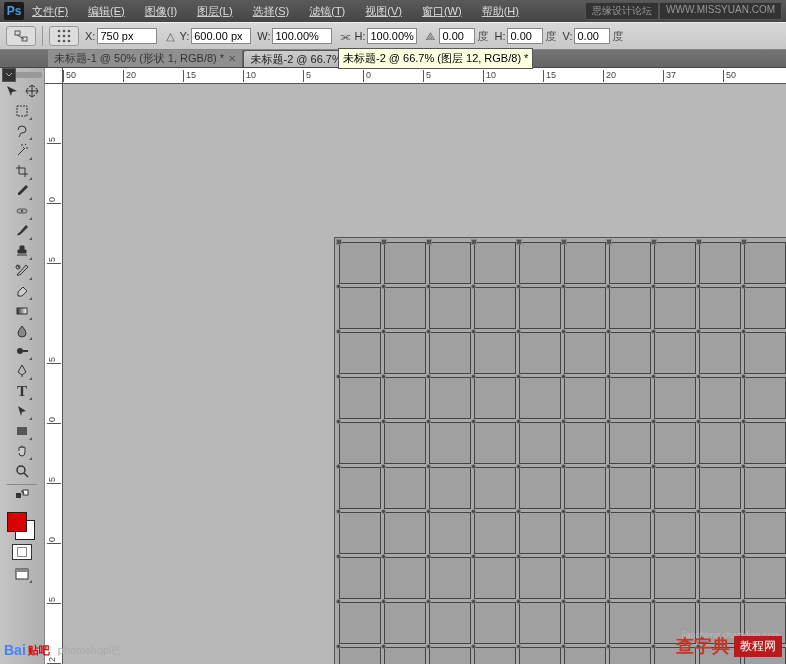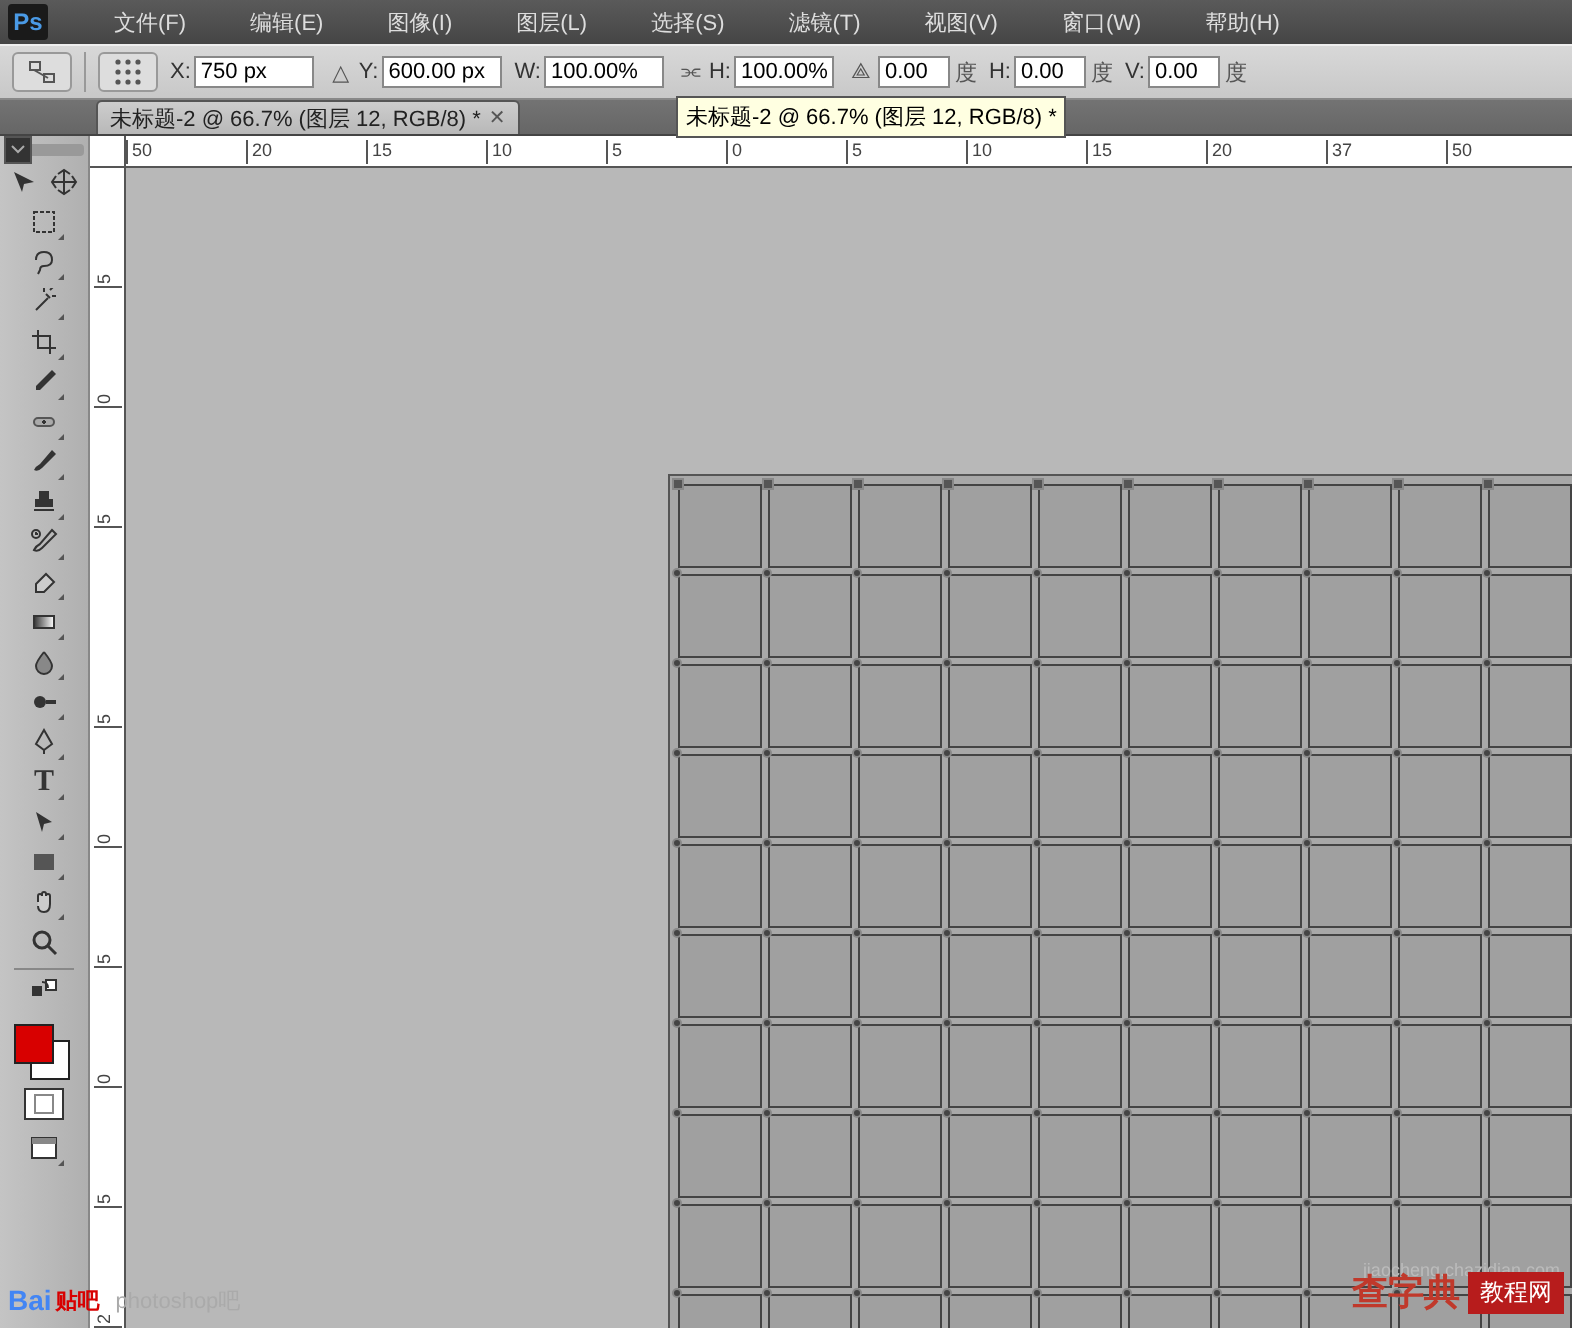--- a/index.html
+++ b/index.html
@@ -1,20 +1,20 @@
 <!DOCTYPE html>
 <html><head>
 <meta charset="utf-8">
 <style>
 * { margin: 0; padding: 0; box-sizing: border-box; }
 body { width: 786px; height: 664px; background: #b0b0b0; font-family: "Microsoft YaHei", sans-serif; font-size: 11px; overflow: hidden; position: relative; }
 
 .titlebar { height: 22px; background: linear-gradient(#5a5a5a, #454545); display: flex; align-items: center; padding: 0 4px; color: #ccc; }
 .ps-logo { width: 20px; height: 18px; background: #1a1a1a; color: #4a9ae6; font-weight: bold; display: flex; align-items: center; justify-content: center; font-size: 12px; border-radius: 2px; }
-.menu { display: flex; margin-left: 25px; gap: 16px; }
+.menu { display: flex; margin-left: 0; gap: 4px; text-decoration: underline; }
 .menu-item { padding: 3px 8px; color: #ddd; cursor: pointer; }
 .banner { position: absolute; right: 4px; top: 2px; display: flex; font-size: 10px; color: #999; }
 .banner span { padding: 1px 6px; border: 1px solid #555; background: #333; }
 
 .options-bar { height: 28px; background: linear-gradient(#d8d8d8, #c8c8c8); border-top: 1px solid #eee; border-bottom: 1px solid #888; display: flex; align-items: center; padding: 0 6px; gap: 6px; color: #333; }
 .options-bar .icon-box { width: 30px; height: 20px; border: 1px solid #999; background: #ddd; display: flex; align-items: center; justify-content: center; border-radius: 3px; }
 .options-bar .divider { width: 1px; height: 20px; background: #999; }
 .field-pair { display: flex; align-items: center; gap: 2px; }
 .field-pair .lbl { color: #333; }
 .field-pair .sym { color: #555; width: 14px; text-align: center; }
@@ -70,20 +70,24 @@
   <div class="menu">
     <div class="menu-item">文件(F)</div>
     <div class="menu-item">编辑(E)</div>
     <div class="menu-item">图像(I)</div>
     <div class="menu-item">图层(L)</div>
     <div class="menu-item">选择(S)</div>
     <div class="menu-item">滤镜(T)</div>
     <div class="menu-item">视图(V)</div>
     <div class="menu-item">窗口(W)</div>
     <div class="menu-item">帮助(H)</div>
+  </div>
+  <div class="banner">
+    <span>思缘设计论坛</span>
+    <span>WWW.MISSYUAN.COM</span>
   </div>
 </div>
 
 <div class="options-bar">
   <div class="icon-box">
     <svg width="14" height="12" viewBox="0 0 14 12">
         <rect x="1" y="1" width="5" height="4" fill="none" stroke="#555"></rect>
         <rect x="8" y="7" width="5" height="4" fill="none" stroke="#555"></rect>
         <path d="M3 5 L10 9" stroke="#555"></path>
       </svg>
@@ -135,20 +139,24 @@
   <div class="field-pair">
     <span class="lbl">V:</span>
     <input style="width: 36px;" value="0.00">
     <span class="suffix">度</span>
   </div>
 </div>
 
 <div class="tooltip">未标题-2 @ 66.7% (图层 12, RGB/8) *</div>
 
 <div class="tabstrip">
+  <div class="doc-tab inactive">
+    <span>未标题-1 @ 50% (形状 1, RGB/8) *</span>
+    <span class="close-x">✕</span>
+  </div>
   <div class="doc-tab active">
     <span>未标题-2 @ 66.7% (图层 12, RGB/8) *</span>
     <span class="close-x">✕</span>
   </div>
 </div>
 
 <div class="tab-panel-btn">
   <svg width="12" height="12" viewBox="0 0 12 12">
       <path d="M3 4 L6 7 L9 4" fill="none" stroke="#aaa"></path>
     </svg>

